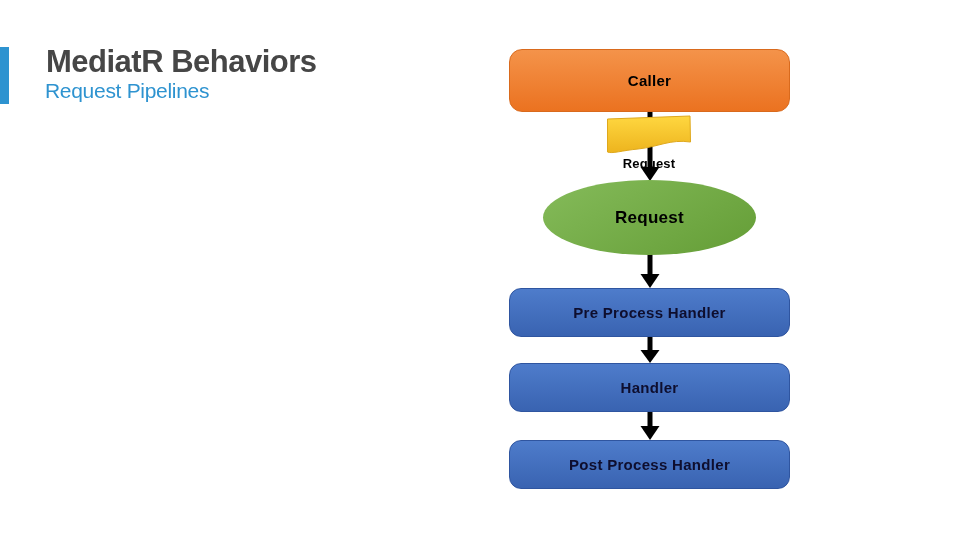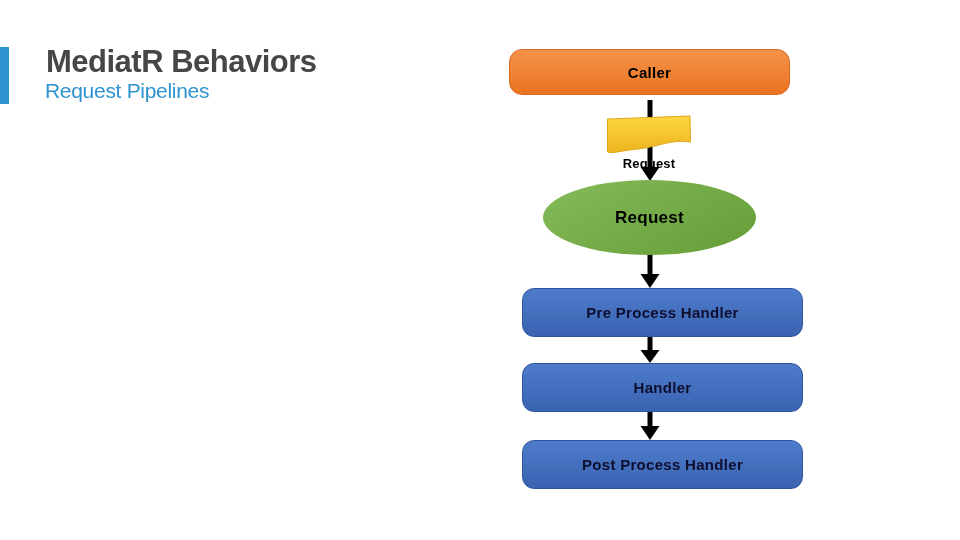--- a/index.html
+++ b/index.html
@@ -54,41 +54,41 @@
     align-items: center;
     justify-content: center;
     text-align: center;
     letter-spacing: 0.3px;
   }
 
   .node-label { pointer-events: none; }
 
   .caller {
     left: 509px; top: 49px;
-    width: 281px; height: 46px;
+    width: 281px; height: 63px;
     border-radius: 13px;
     background: linear-gradient(180deg, var(--orange_top) 0%, var(--orange_bottom) 100%);
     border: 1px solid var(--orange_border);
     color: #000000;
     font-size: 15px;
     font-weight: bold;
   }
 
   .ellipse {
     left: 543px; top: 180px;
     width: 213px; height: 75px;
     border-radius: 50%;
     background: linear-gradient(150deg, var(--green_top) 0%, var(--green_bottom) 100%);
     color: #000000;
     font-size: 17px;
     font-weight: bold;
   }
 
   .bluebox {
-    left: 522px;
+    left: 509px;
     width: 281px; height: 49px;
     border-radius: 12px;
     background: linear-gradient(180deg, var(--blue_top) 0%, var(--blue_bottom) 100%);
     border: 1px solid var(--blue_border);
     color: var(--box_text_dark);
     font-size: 15px;
     font-weight: bold;
   }
 
   .pre-box  { top: 288px; }

